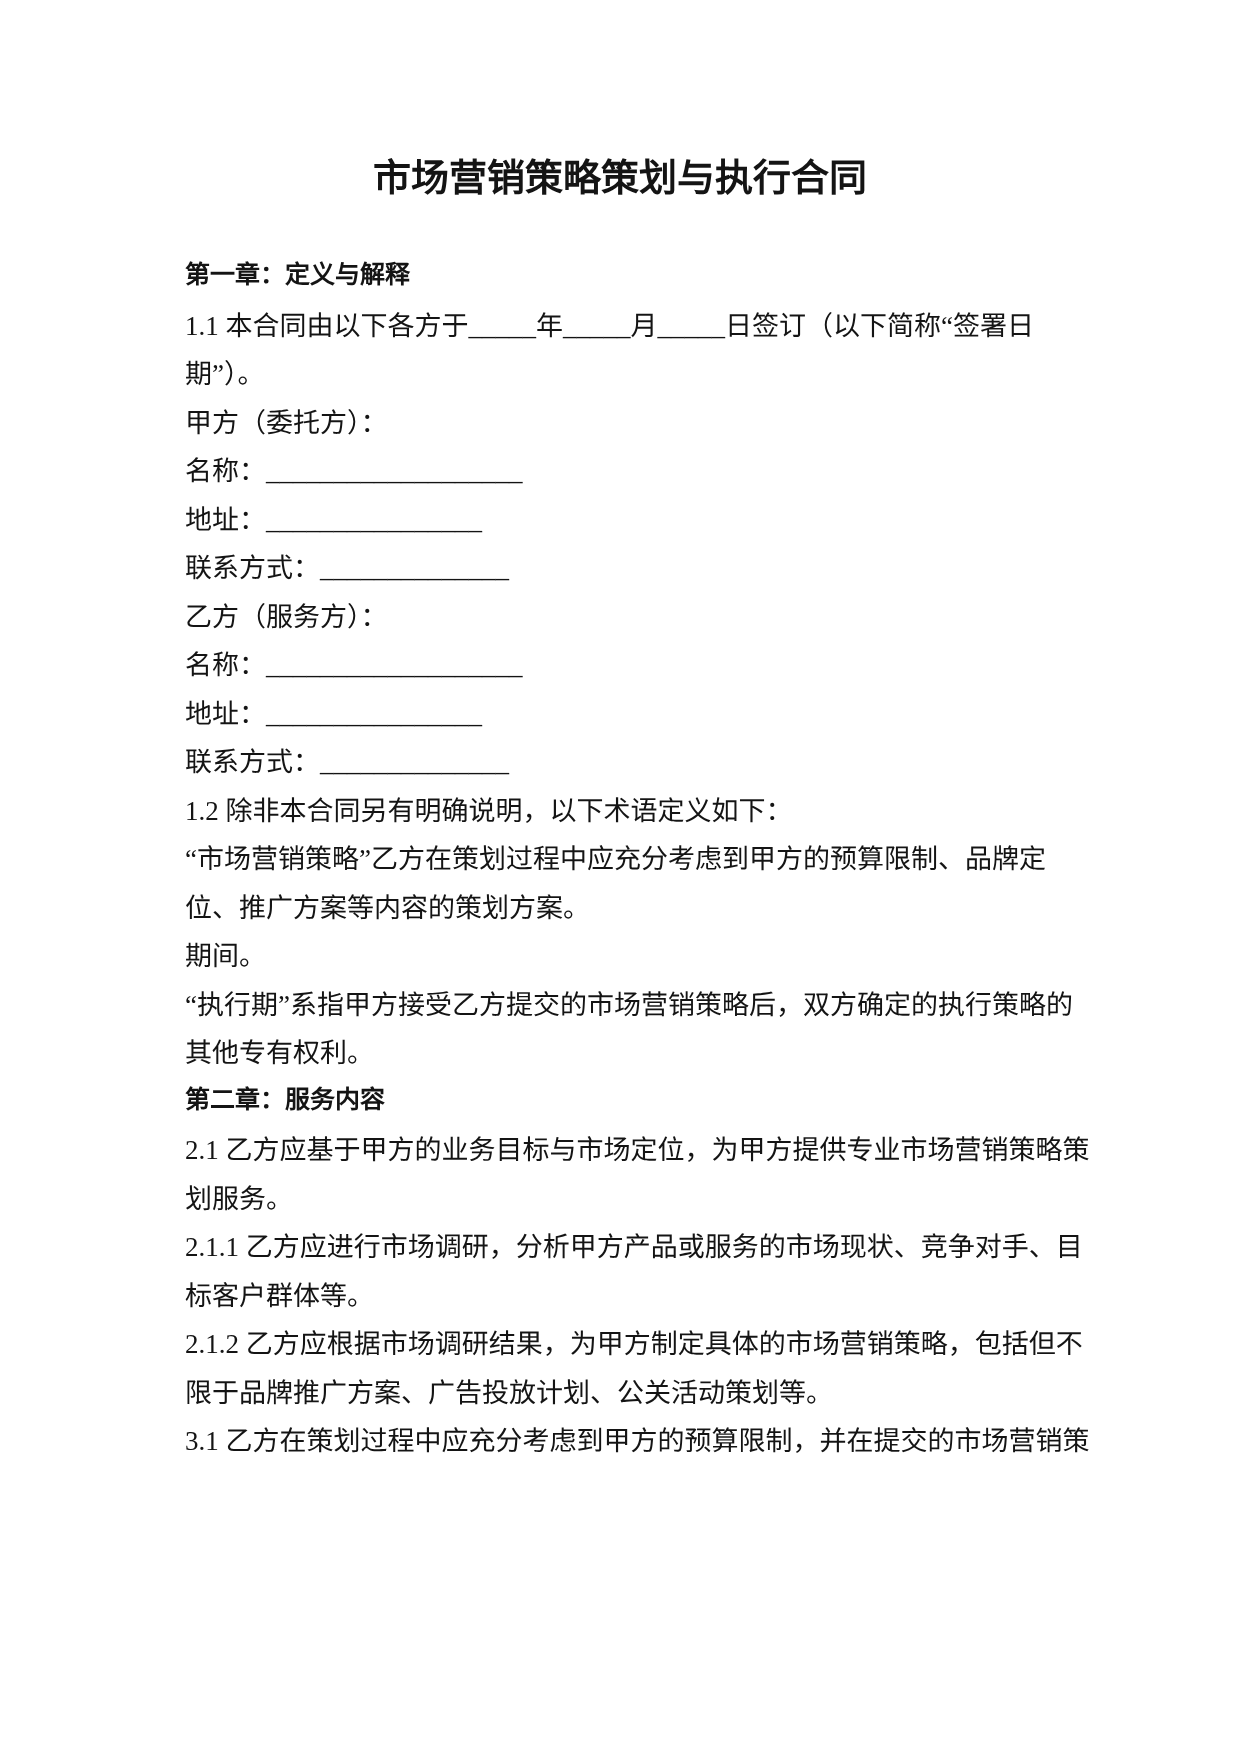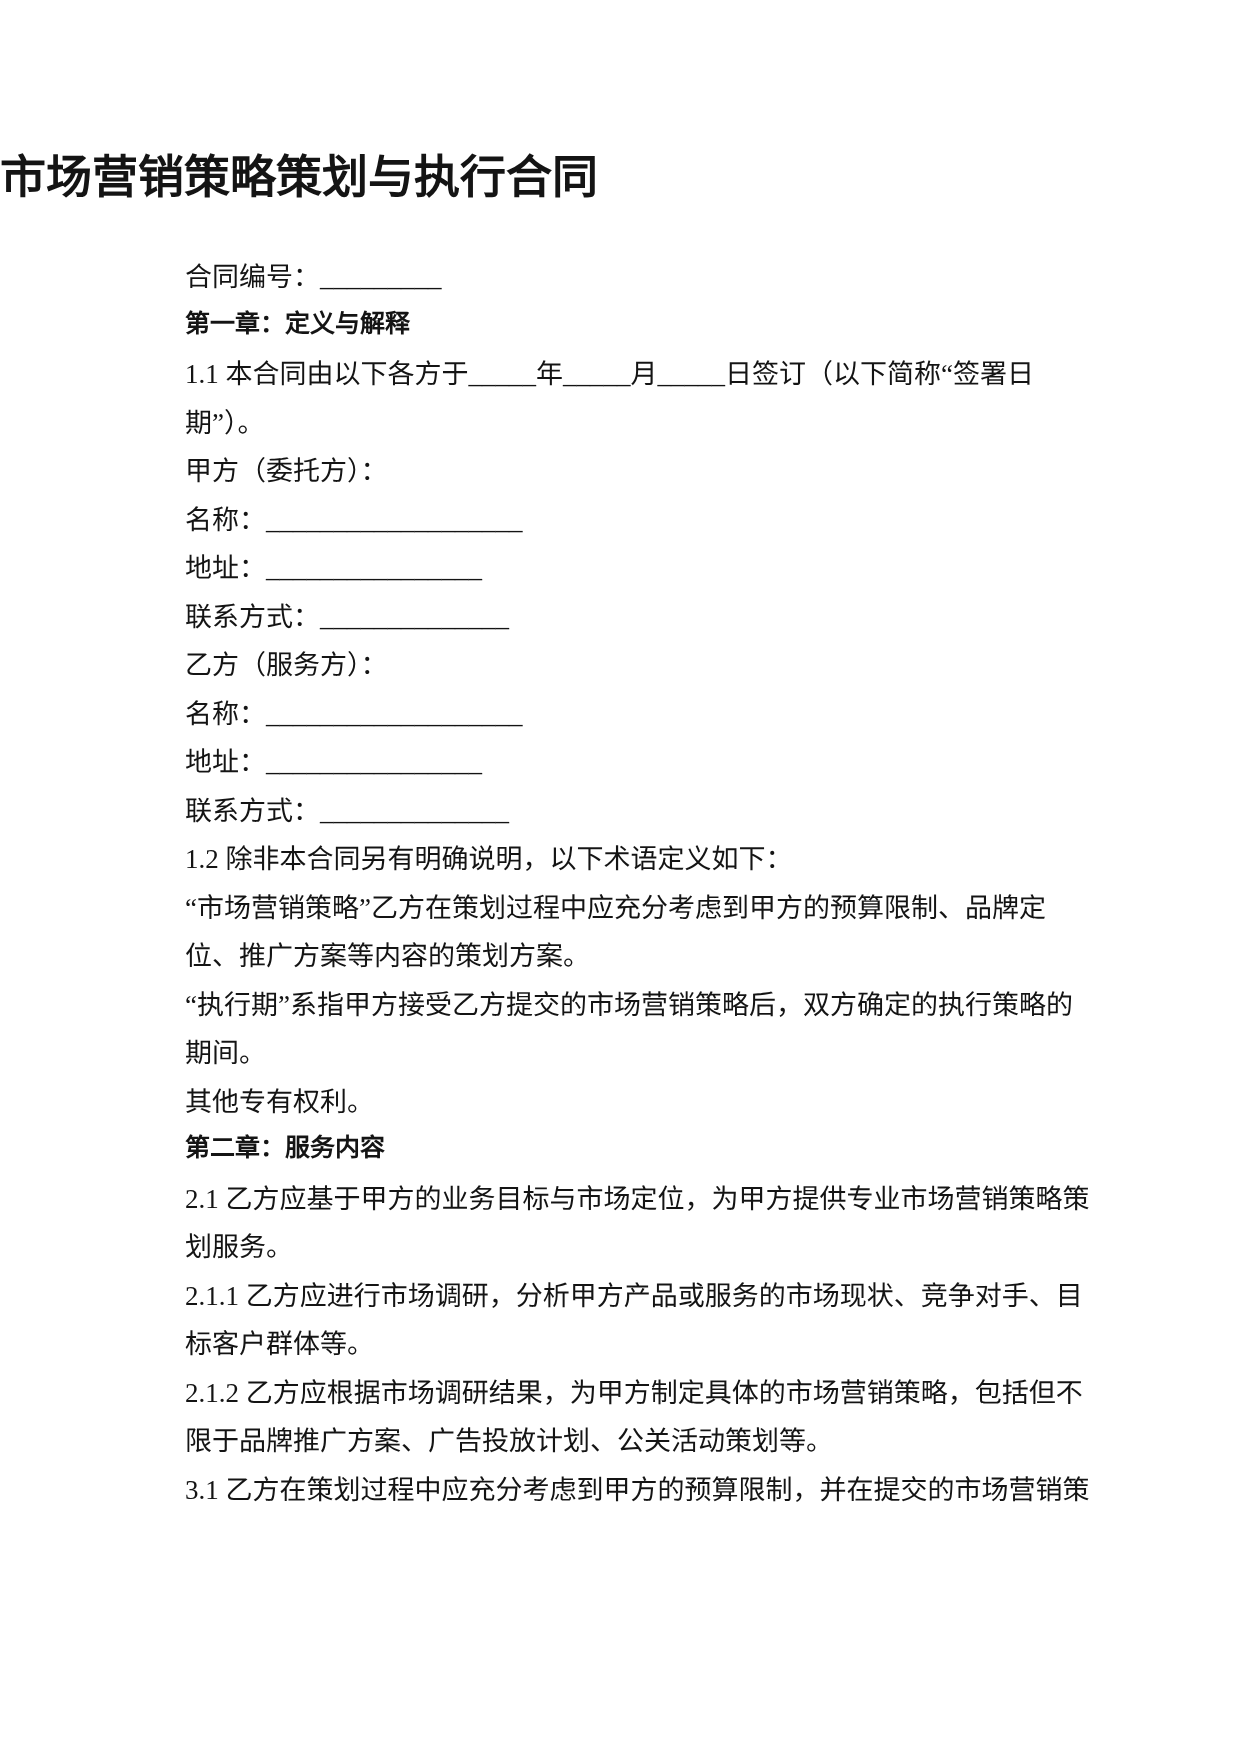--- a/index.html
+++ b/index.html
@@ -21,24 +21,24 @@
     height: 1753px;
     background: #ffffff;
   }
   .content {
     width: 878px;
     margin-left: 185px;
   }
   .doc-title {
     margin: 0;
     padding-top: 148px;
-    font-size: 46px;
+    font-size: 38px;
     line-height: 60px;
     font-weight: bold;
-    text-align: left;
+    text-align: center;
     white-space: nowrap;
   }
   .lines {
     margin-top: 45px;
   }
   .line {
     font-size: 27px;
     line-height: 48.5px;
     height: 48.5px;
     white-space: nowrap;
@@ -54,37 +54,36 @@
     -webkit-font-smoothing: antialiased;
   }
 </style>
 </head>
 <body>
 
 <div class="page">
   <h1 class="doc-title">市场营销策略策划与执行合同</h1>
   <div class="content">
     <div class="lines">
-      <div class="line">合同编号：_________</div>
       <div class="line h">第一章：定义与解释</div>
       <div class="line">1.1 本合同由以下各方于_____年_____月_____日签订（以下简称“签署日</div>
       <div class="line">期”）。</div>
       <div class="line">甲方（委托方）：</div>
       <div class="line">名称：___________________</div>
       <div class="line">地址：________________</div>
       <div class="line">联系方式：______________</div>
       <div class="line">乙方（服务方）：</div>
       <div class="line">名称：___________________</div>
       <div class="line">地址：________________</div>
       <div class="line">联系方式：______________</div>
       <div class="line">1.2 除非本合同另有明确说明，以下术语定义如下：</div>
       <div class="line">“市场营销策略”乙方在策划过程中应充分考虑到甲方的预算限制、品牌定</div>
       <div class="line">位、推广方案等内容的策划方案。</div>
+      <div class="line">期间。</div>
       <div class="line">“执行期”系指甲方接受乙方提交的市场营销策略后，双方确定的执行策略的</div>
-      <div class="line">期间。</div>
       <div class="line">其他专有权利。</div>
       <div class="line h">第二章：服务内容</div>
       <div class="line">2.1 乙方应基于甲方的业务目标与市场定位，为甲方提供专业市场营销策略策</div>
       <div class="line">划服务。</div>
       <div class="line">2.1.1 乙方应进行市场调研，分析甲方产品或服务的市场现状、竞争对手、目</div>
       <div class="line">标客户群体等。</div>
       <div class="line">2.1.2 乙方应根据市场调研结果，为甲方制定具体的市场营销策略，包括但不</div>
       <div class="line">限于品牌推广方案、广告投放计划、公关活动策划等。</div>
       <div class="line">3.1 乙方在策划过程中应充分考虑到甲方的预算限制，并在提交的市场营销策</div>
     </div>

